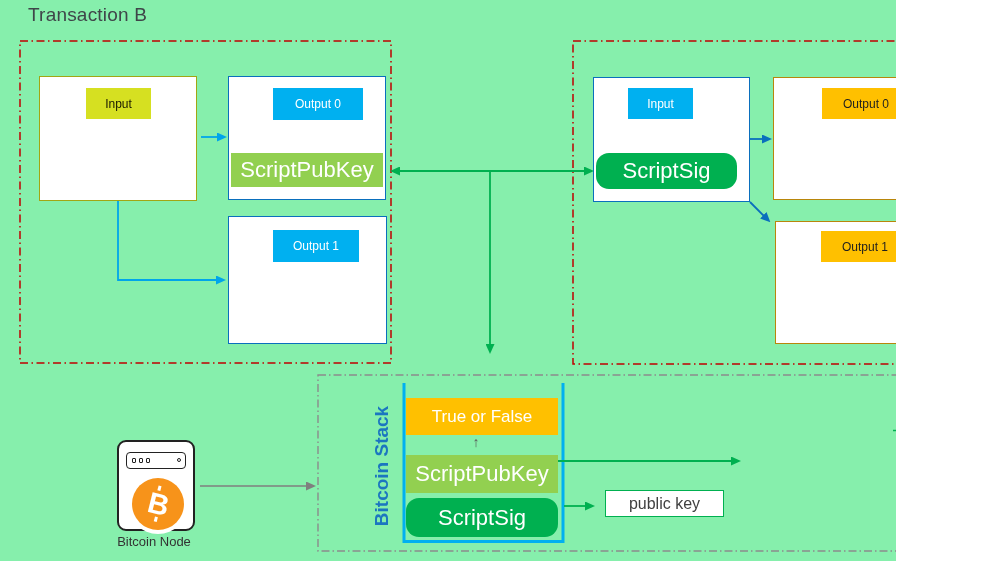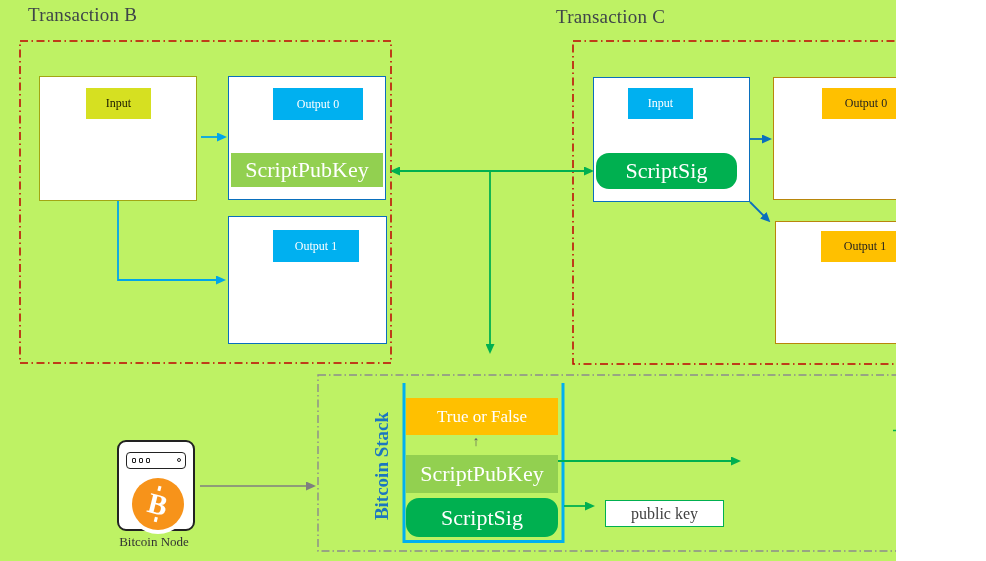--- a/index.html
+++ b/index.html
@@ -1,18 +1,18 @@
 <!DOCTYPE html>
 <html><head>
 <meta charset="utf-8">
 <style>
   html,body{margin:0;padding:0;background:#fff;}
   #stage{
-    position:relative;width:896px;height:561px;background:#bef264;
-    font-family:Liberation Serif, serif;overflow:hidden;
+    position:relative;width:896px;height:561px;background:#86efac;
+    font-family:Liberation Sans, sans-serif;overflow:hidden;
   }
   .abs{position:absolute;}
   .section-title{
     font-size:19px;color:#3f4549;letter-spacing:.2px;font-weight:400;
   }
   
   .wbox{position:absolute;background:#fff;box-sizing:border-box;}
   .b-olive{border:1.5px solid #a2a613;}
   .b-blue{border:1.5px solid #0a6fbd;}
   .b-tan{border:1.5px solid #b8860b;}
@@ -44,21 +44,21 @@
   }
   
   .gtable{position:absolute;box-sizing:border-box;border:1.5px solid #00b050;background:#fff;}
   .gtable .row{
     box-sizing:border-box;display:flex;align-items:center;
     font-size:16px;color:#404040;border-top:1.5px solid #00b050;
   }
   .gtable .row:first-child{border-top:none;}
   #ops-table{left:743px;top:405px;width:150px;}
   #ops-table .row{height:25.5px;padding-left:13px;}
-  #keys-table{left:605px;top:500px;width:119px;}
+  #keys-table{left:605px;top:490px;width:119px;}
   #keys-table .row{height:25px;justify-content:center;padding-left:0;}
   
   #node-frame{
     position:absolute;left:117px;top:440px;width:78px;height:91px;
     border:2px solid #222;border-radius:9px;background:#fff;box-sizing:border-box;
   }
   #node-topbar{
     position:absolute;left:7px;top:10px;width:60px;height:17px;
     border:1.5px solid #222;border-radius:4px;box-sizing:border-box;
   }
@@ -90,21 +90,20 @@
     font-size:13px;color:#333;
   }
   svg.layer{position:absolute;left:0;top:0;z-index:5;pointer-events:none;}
 </style>
 </head>
 <body>
 
 <div id="stage">
 
   <div class="abs section-title" style="left:28px;top:4px;">Transaction B</div>
-  <div class="abs section-title" style="left:556px;top:6px;">Transaction C</div>
 
   <div class="wbox b-olive" style="left:39px;top:76px;width:158px;height:125px;"></div>
   <div class="chip chartreuse" style="left:86px;top:88px;width:65px;height:31px;">Input</div>
 
   <div class="wbox b-blue" style="left:228px;top:76px;width:158px;height:124px;"></div>
   <div class="chip cyan" style="left:273px;top:88px;width:90px;height:32px;">Output 0</div>
   <div class="bar lgreen" style="left:231px;top:153px;width:152px;height:34px;">ScriptPubKey</div>
 
   <div class="wbox b-blue" style="left:228px;top:216px;width:159px;height:128px;"></div>
   <div class="chip cyan" style="left:273px;top:230px;width:86px;height:32px;">Output 1</div>

